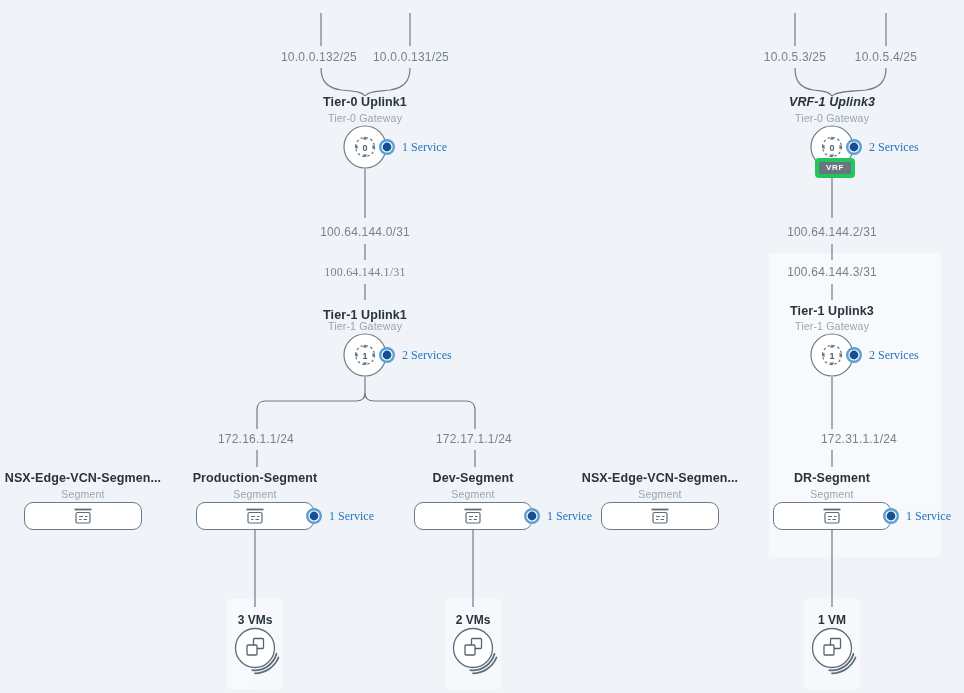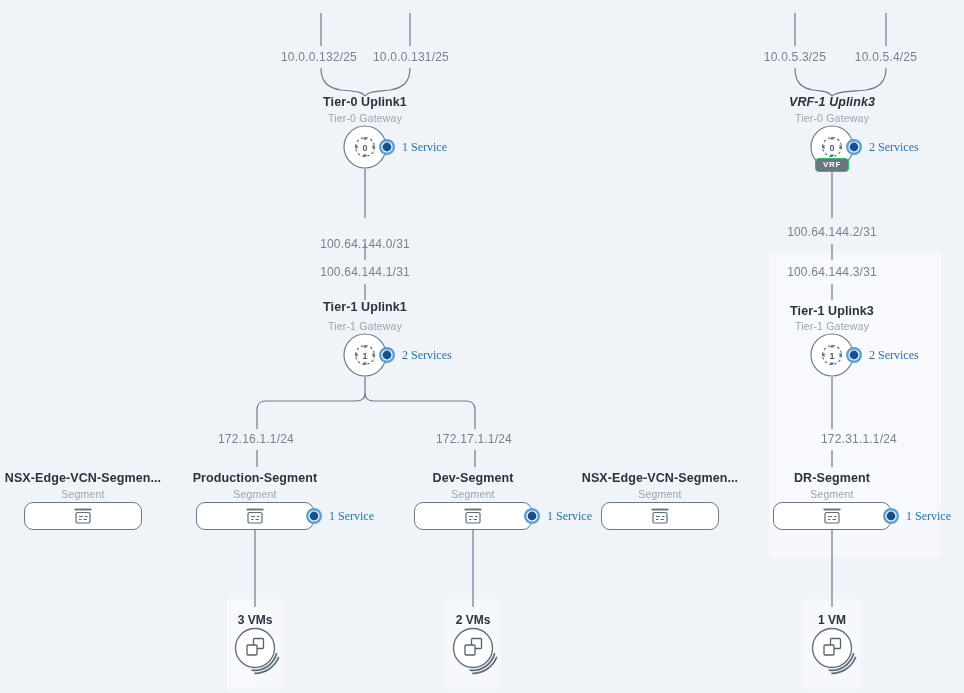--- a/index.html
+++ b/index.html
@@ -15,21 +15,21 @@
   .vm-title{width:100px;font-size:12px;font-weight:700;color:#28333c;}
   .icon-abs{position:absolute;}
   .svc{position:absolute;display:flex;align-items:center;gap:6px;cursor:pointer;}
   .svc span{font-size:12px;color:#2575bc;white-space:nowrap;line-height:18px;font-family:Liberation Serif, serif;}
   .seg-box{
     position:absolute;width:118px;height:28px;background:#ffffff;
     border:1.2px solid #6b7b8a;border-radius:9px;box-sizing:border-box;
     display:flex;align-items:center;justify-content:center;cursor:pointer;
   }
   .vrf-badge{
-    position:absolute;width:32px;height:12px;background:#6b7580;border:1px solid #22c55e;
+    position:absolute;width:32px;height:12px;background:#6b7580;border:4px solid #22c55e;
     border-radius:4px;color:#ffffff;font-size:8px;font-weight:700;line-height:12px;
     text-align:center;letter-spacing:.6px;
   }
 </style>
 </head>
 <body>
 
 <div class="canvas">
 
   <svg class="wires" width="964" height="693">
@@ -114,23 +114,23 @@
     <div class="svc" style="left:845px;top:138px;">
       <svg width="18" height="18">
         <circle cx="9" cy="9" r="6.8" fill="#ffffff" stroke="#5b9fd4" stroke-width="2.4"></circle>
         <circle cx="9" cy="9" r="4.4" fill="#164f93"></circle>
       </svg>
       <span>2 Services</span>
     </div>
   </div>
 
   <div>
-    <div class="lbl ip" style="left:300px;top:237px;">100.64.144.0/31</div>
-    <div class="lbl ip" style="left:300px;top:265px;">100.64.144.1/31</div>
-    <div class="lbl node-title" style="left:280px;top:300px;">Tier-1 Uplink1</div>
+    <div class="lbl ip" style="left:300px;top:225px;">100.64.144.0/31</div>
+    <div class="lbl ip" style="left:300px;top:265px;font-family:Liberation Serif, serif;">100.64.144.1/31</div>
+    <div class="lbl node-title" style="left:280px;top:308px;">Tier-1 Uplink1</div>
     <div class="lbl node-sub" style="left:280px;top:319px;">Tier-1 Gateway</div>
     <svg class="icon-abs" style="left:343px;top:333px;" width="44" height="44">
       <circle cx="22" cy="22" r="21" fill="#ffffff" stroke="#6b7b8a" stroke-width="1.2"></circle>
       <circle cx="22" cy="22" r="9.5" fill="none" stroke="#5d6d79" stroke-width="1.1" stroke-dasharray="2.6 2.4"></circle>
       <text x="22" y="25.5" text-anchor="middle" font-size="9" font-weight="bold" fill="#4e5e6a">1</text>
       <path d="M22 11.5 L24.2 14.5 L19.8 14.5 Z" fill="#5d6d79"></path>
       <path d="M22 32.5 L24.2 29.5 L19.8 29.5 Z" fill="#5d6d79"></path>
       <path d="M11.5 22 L14.5 19.8 L14.5 24.2 Z" fill="#5d6d79"></path>
       <path d="M32.5 22 L29.5 19.8 L29.5 24.2 Z" fill="#5d6d79"></path>
     </svg>

